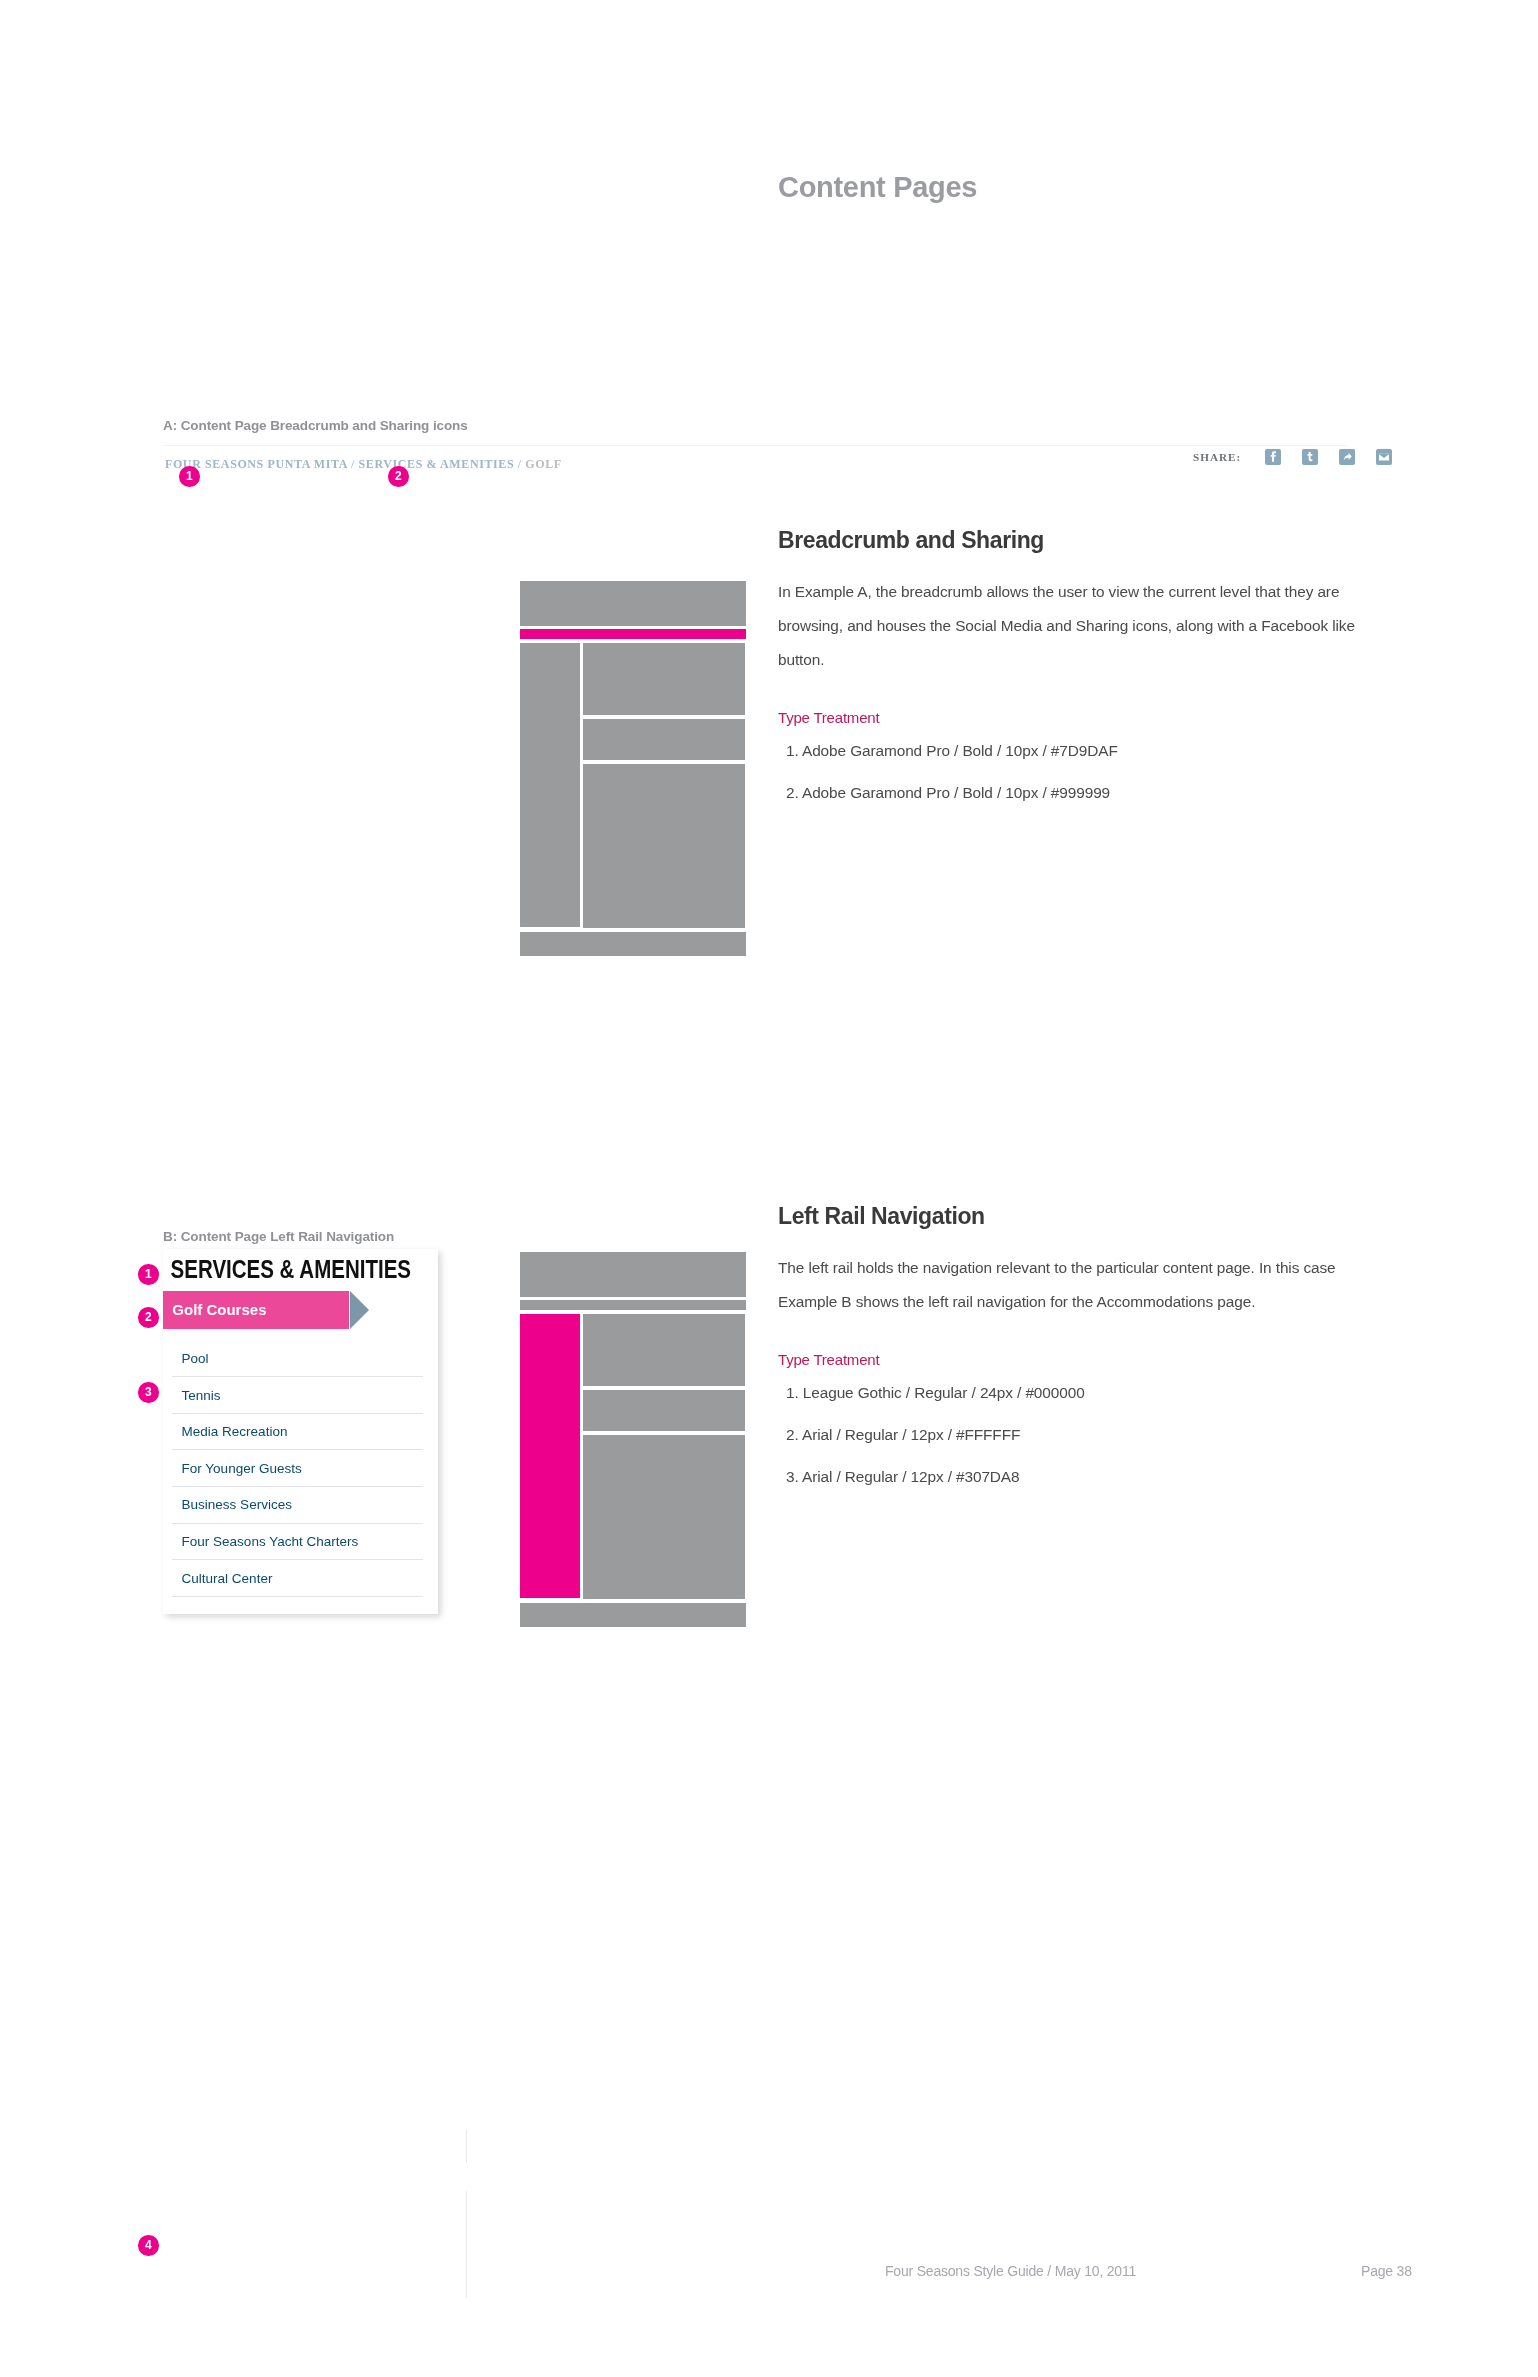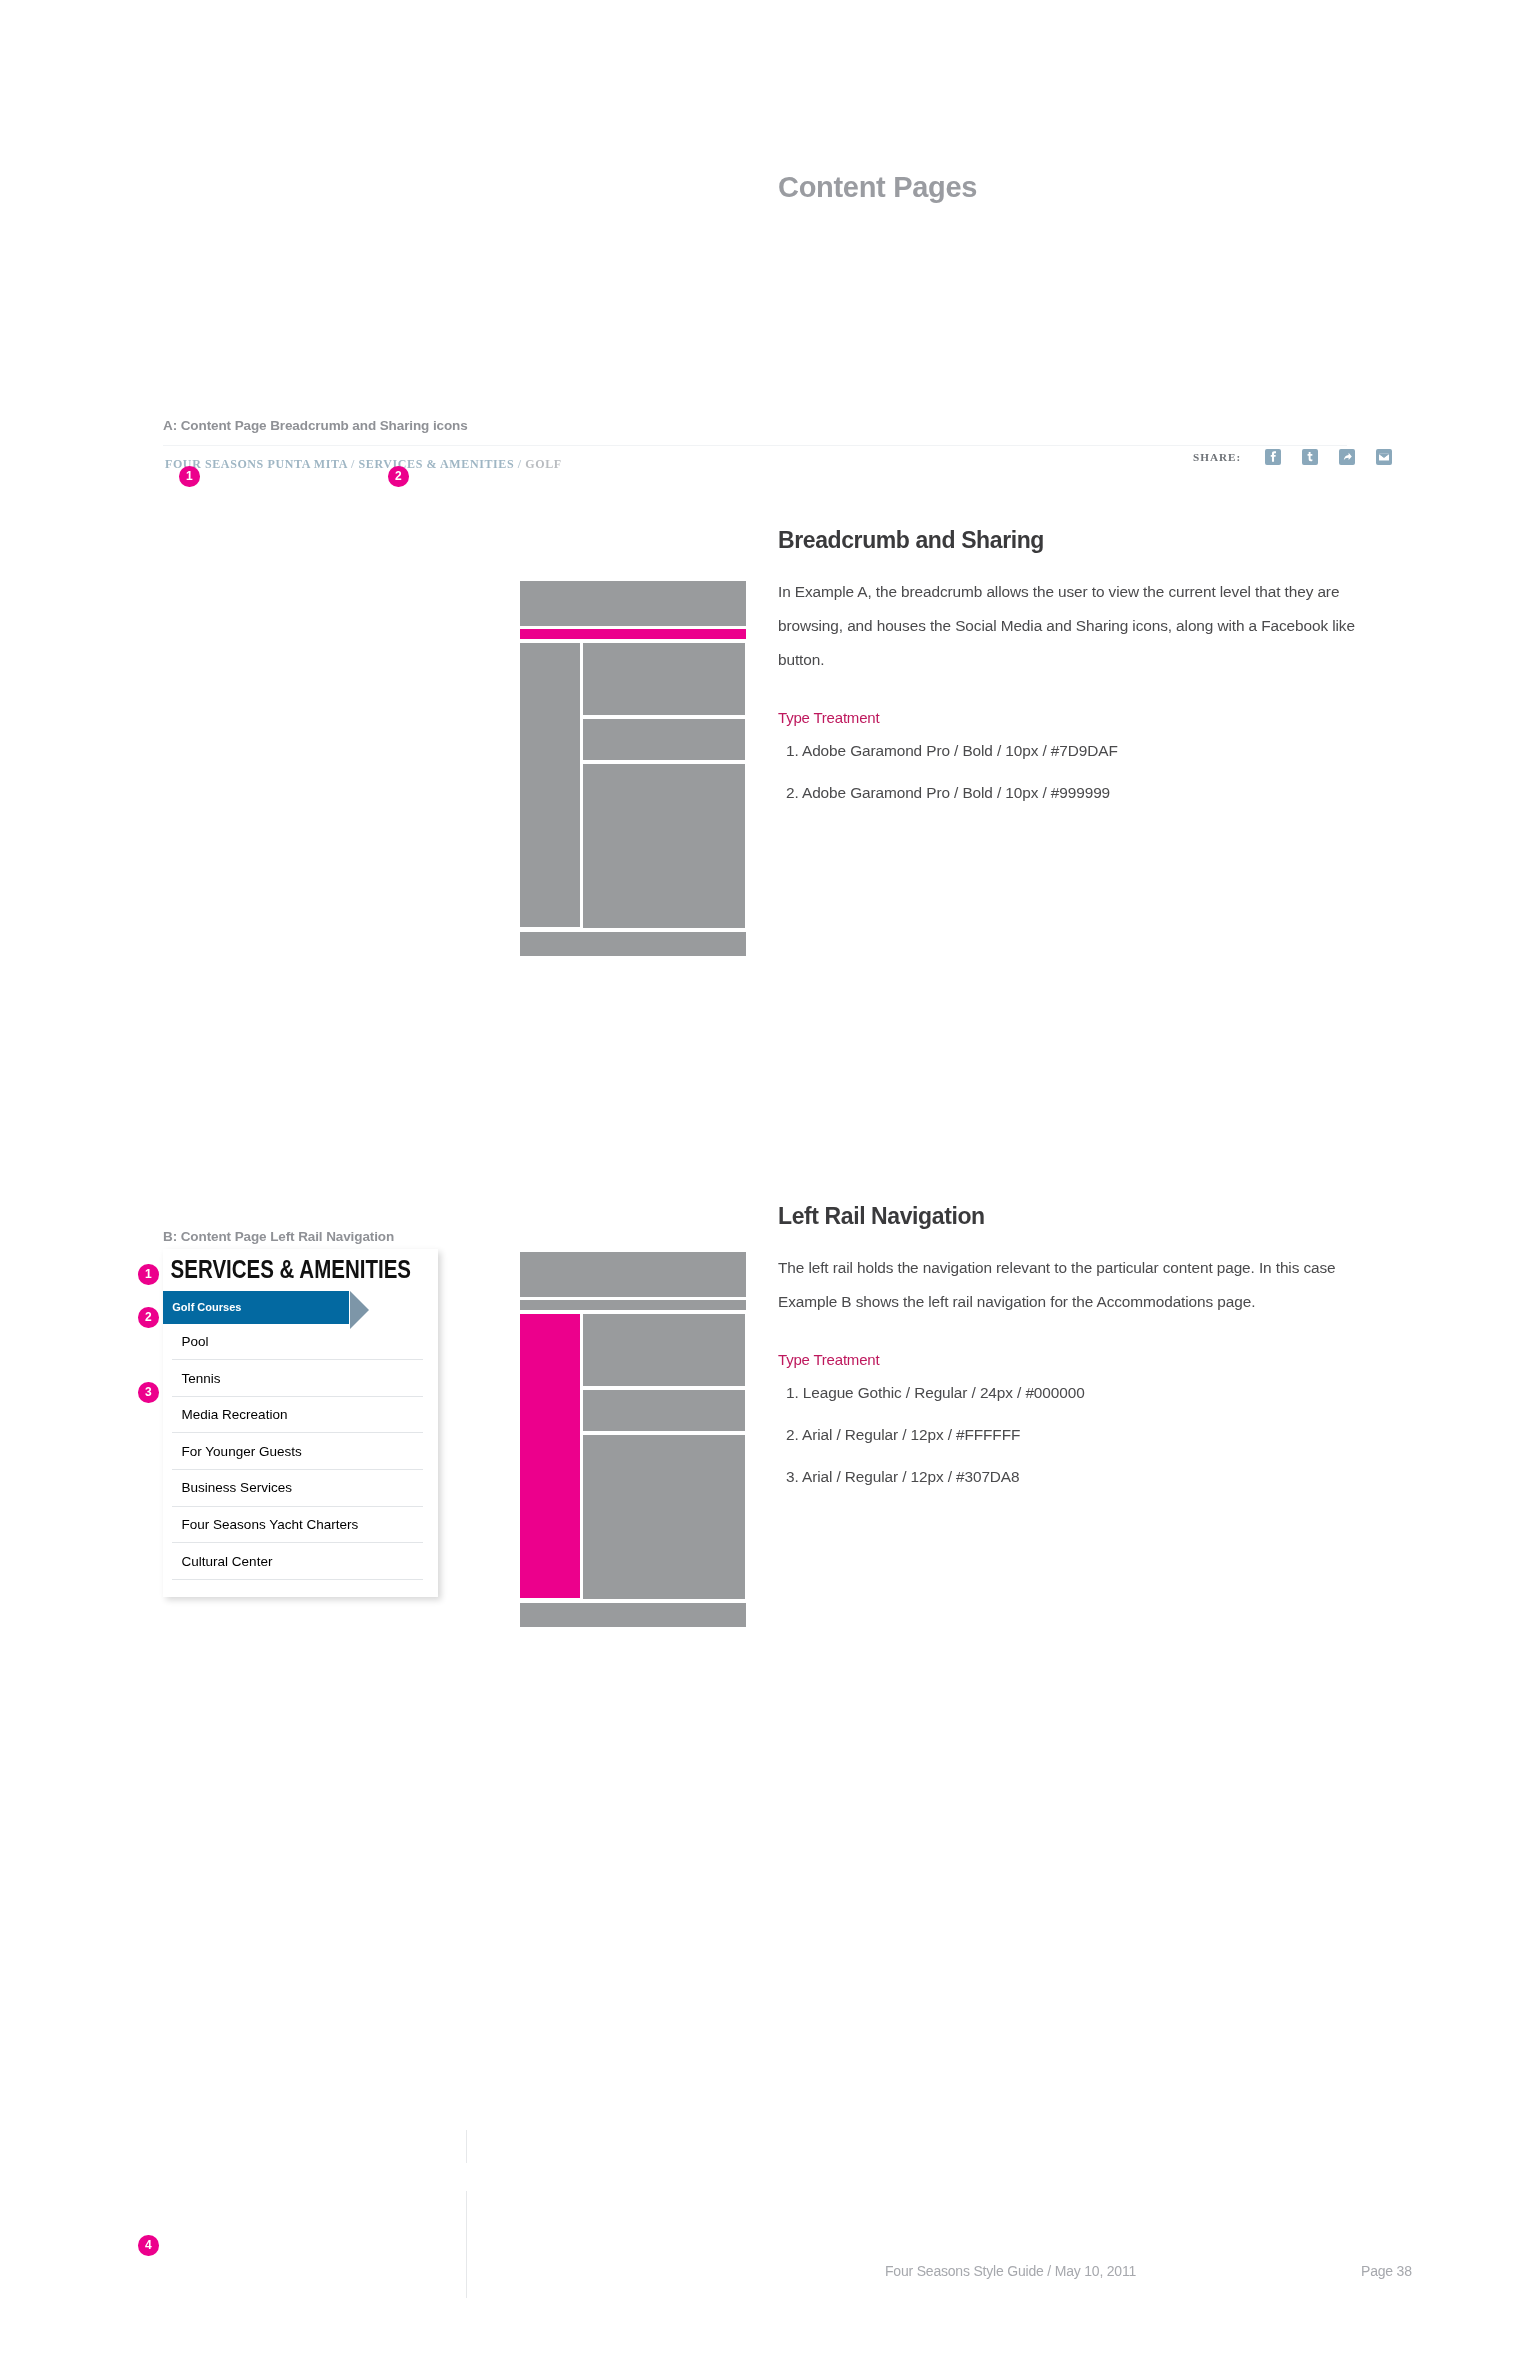--- a/index.html
+++ b/index.html
@@ -155,42 +155,42 @@
     font-weight: bold;
     color: #111111;
     letter-spacing: 0px;
     padding: 5.6px 0 7.5px 9.3px;
     transform: scaleX(0.82);
     transform-origin: left center;
     white-space: nowrap;
   }
   .rail-active {
     position: relative;
-    background: #0369a1;
+    background: #ec4899;
     color: #ffffff;
-    font-size: 11px;
+    font-size: 15px;
     font-weight: bold;
     padding: 10.3px 0 10.3px 9.3px;
-    margin: 0 0 0 0;
+    margin: 0 0 12px 0;
     width: 177px;
   }
   .rail-active::after {
     content: "";
     position: absolute;
     right: -19.6px;
     top: 0;
     width: 0;
     height: 0;
     border-top: 19.6px solid transparent;
     border-bottom: 19.6px solid transparent;
     border-left: 19.6px solid #7d96a8;
   }
   .rail-item {
     font-size: 13.5px;
-    color: #000000;
+    color: #0c4a6e;
     padding: 10.3px 0 10.3px 9.3px;
     margin: 0 15px 0 9.3px;
     border-bottom: 0.9px solid #e2e5e8;
   }
 
   
   .footer-text {
     position: absolute;
     font-family: "Liberation Sans Narrow", "Liberation Sans", sans-serif;
     font-size: 14px;

